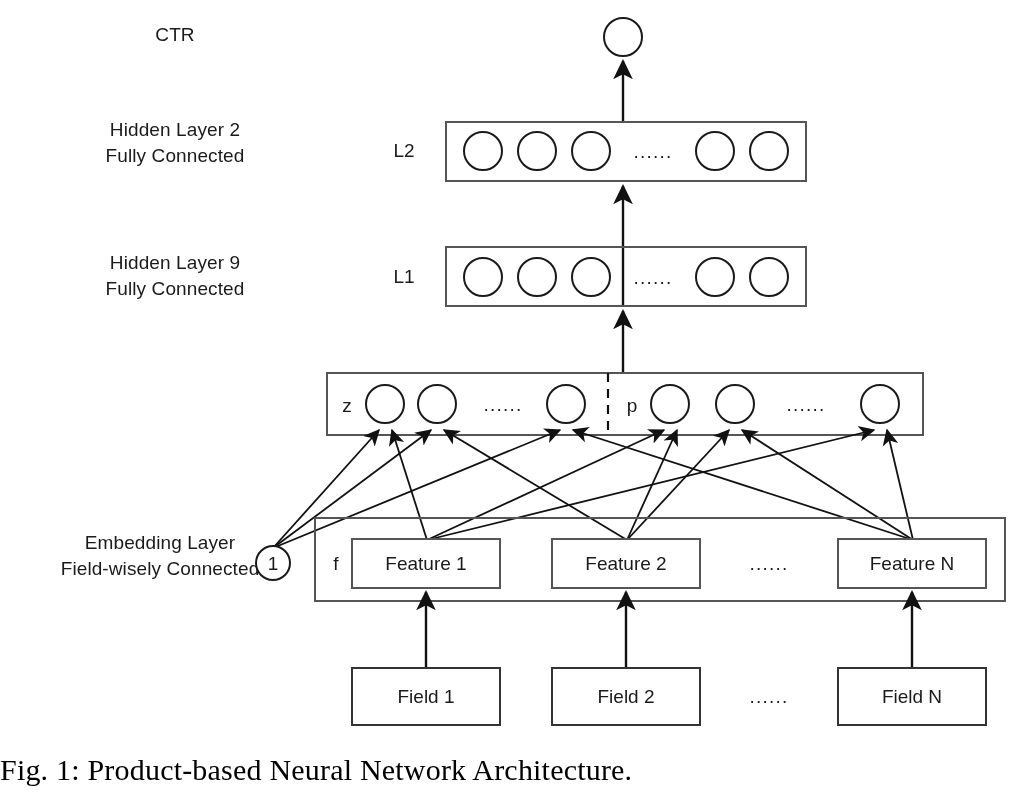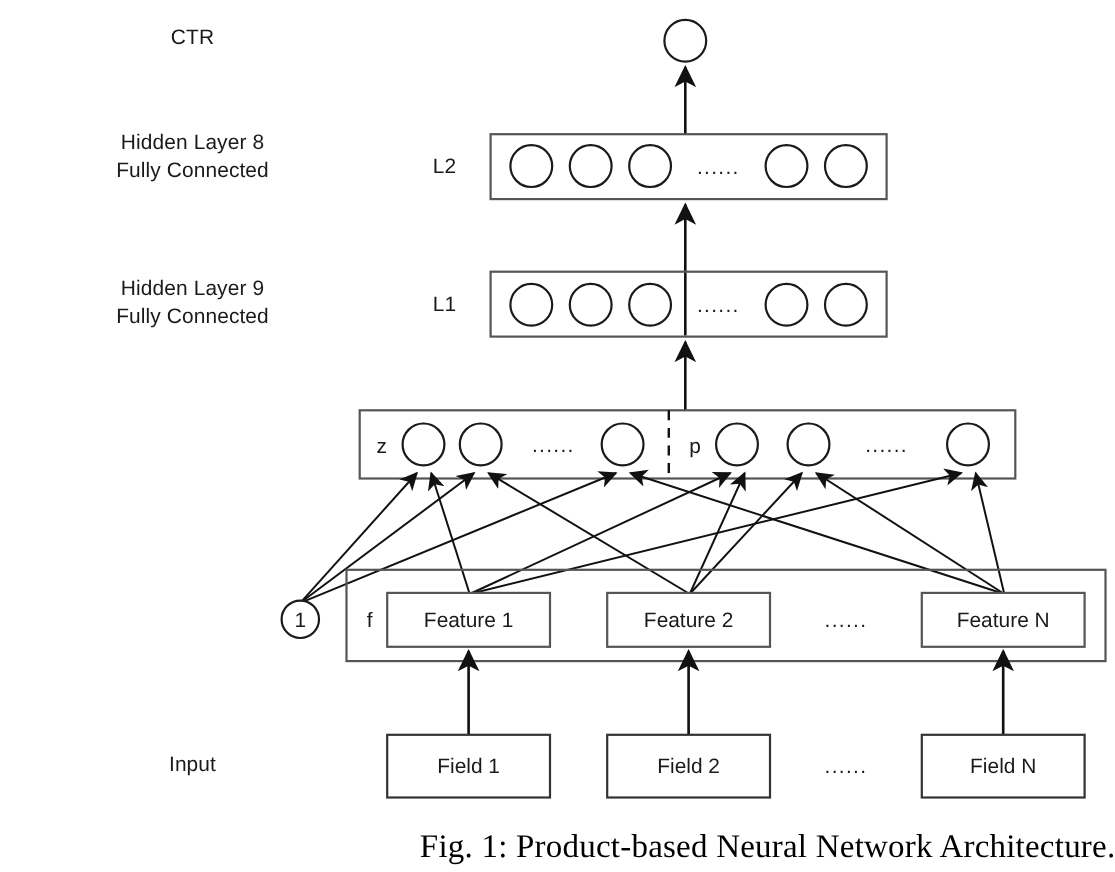--- a/index.html
+++ b/index.html
@@ -34,21 +34,21 @@
     line-height: 26px;
     color: #1a1a1a;
     white-space: pre-line;
     letter-spacing: 0.1px;
   }
   .fig-caption {
     position: absolute;
     left: 0;
     right: 0;
     bottom: 6px;
-    text-align: right;
+    text-align: left;
     font-family: "Liberation Serif", serif;
     font-size: 30px;
     color: #000000;
     letter-spacing: 0.2px;
   }
   svg text {
     font-family: "Liberation Sans", sans-serif;
     fill: #1a1a1a;
   }
   .box-label {
@@ -97,29 +97,30 @@
     stroke-dasharray: 9 7;
   }
 </style>
 </head>
 <body>
 
 <div id="figure-root">
 
   <div class="side-label" style="left:60px; top:22px; width:230px;">CTR</div>
 
-  <div class="side-label" style="left:40px; top:117px; width:270px;">Hidden Layer 8
+  <div class="side-label" style="left:40px; top:117px; width:270px;">Hidden Layer 2
 Fully Connected</div>
 
   <div class="side-label" style="left:40px; top:250px; width:270px;">Hidden Layer 9
 Fully Connected</div>
 
 
-
-  <div class="side-label" style="left:60px; top:683px; width:230px;">Input</div>
+  <div class="side-label" style="left:10px; top:530px; width:300px;">Embedding Layer
+Field-wisely Connected</div>
+
 
   <svg id="diagram-svg" viewBox="0 0 1014 793">
     <defs>
       <marker id="arrowhead" markerWidth="9" markerHeight="9" refX="7.6" refY="4.5" orient="auto" markerUnits="strokeWidth">
         <path d="M0,0.4 L8.4,4.5 L0,8.6 L2.1,4.5 Z" fill="#111111"></path>
       </marker>
       <marker id="arrowhead-sm" markerWidth="10" markerHeight="10" refX="8.4" refY="5" orient="auto" markerUnits="strokeWidth">
         <path d="M0,0.6 L9.2,5 L0,9.4 L2.4,5 Z" fill="#111111"></path>
       </marker>
     </defs>

